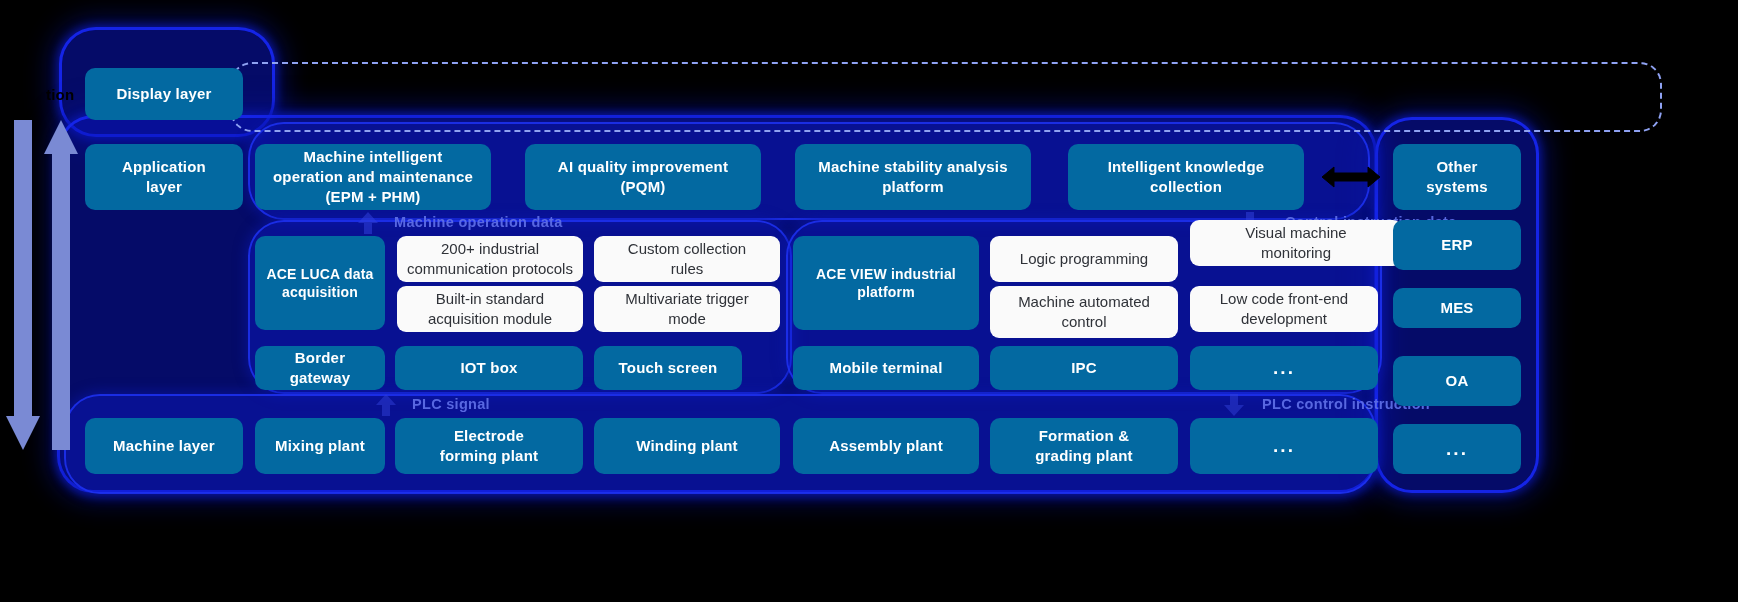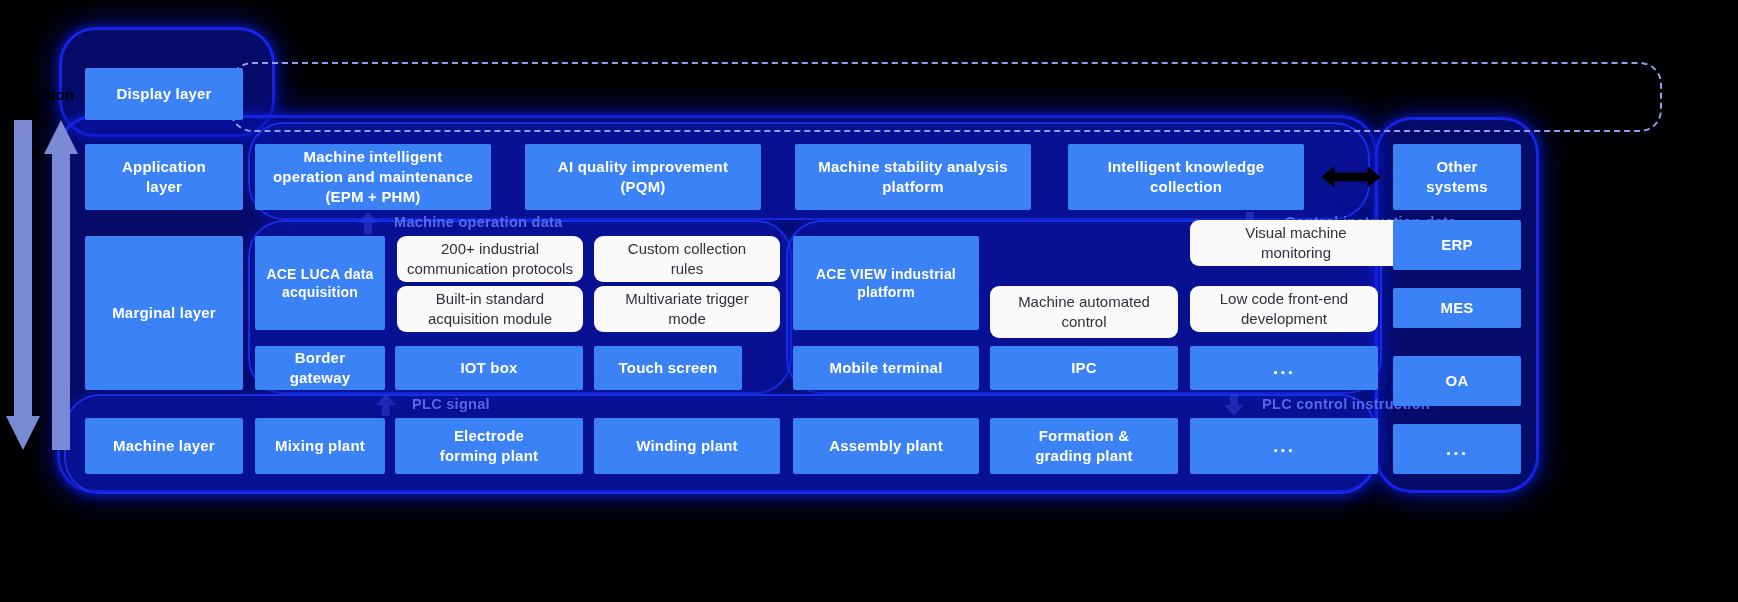--- a/index.html
+++ b/index.html
@@ -54,32 +54,32 @@
   .dashed-box {
     position: absolute;
     border: 2px dashed #8fa2f2;
     border-radius: 22px;
     background: transparent;
   }
 
   
   .cell {
     position: absolute;
-    background: #3b82f6;
+    background: #0369a1;
     color: #ffffff;
     display: flex;
     align-items: center;
     justify-content: center;
     text-align: center;
     font-weight: bold;
     font-size: 15px;
     line-height: 1.32;
     letter-spacing: 0.2px;
     padding: 20px 8px;
-    border-radius: 2px;
+    border-radius: 10px;
   }
   .cell.small { font-size: 14px; }
   .cell.dots { font-size: 19px; letter-spacing: 2px; font-weight: bold; }
 
   
   .chip {
     position: absolute;
     background: #fafafa;
     color: #2f3238;
     display: flex;
@@ -198,21 +198,20 @@
   <svg class="down-marker" style="left:358px; top:212px; width:20px; height:22px;" viewBox="0 0 20 22">
     <polygon points="10,0 20,11 14,11 14,22 6,22 6,11 0,11" fill="#3040d8" opacity="0.55"></polygon>
   </svg>
 
   <div class="flowlabel" style="left:1285px; top:214px;">Control instruction data</div>
 
   <svg class="down-marker" style="left:1240px; top:212px; width:20px; height:22px;" viewBox="0 0 20 22">
     <polygon points="6,0 14,0 14,11 20,11 10,22 0,11 6,11" fill="#3040d8" opacity="0.55"></polygon>
   </svg>
 
-  <div class="cell" style="left:85px; top:236px; width:158px; height:154px;">Marginal layer</div>
 
   <div class="cell small" style="left:255px; top:236px; width:130px; height:94px;">
       <div>
         <div>ACE LUCA data</div>
         <div>acquisition</div>
       </div>
     </div>
 
   <div class="chip" style="left:397px; top:236px; width:186px; height:46px;">
       <div>
@@ -242,20 +241,21 @@
       </div>
     </div>
 
   <div class="cell small" style="left:793px; top:236px; width:186px; height:94px;">
       <div>
         <div>ACE VIEW industrial</div>
         <div>platform</div>
       </div>
     </div>
 
+  <div class="chip" style="left:990px; top:236px; width:188px; height:46px;">Logic programming</div>
 
   <div class="chip" style="left:1190px; top:220px; width:212px; height:46px;">
       <div>
         <div>Visual machine</div>
         <div>monitoring</div>
       </div>
     </div>
 
   <div class="chip" style="left:990px; top:286px; width:188px; height:52px;">
       <div>

